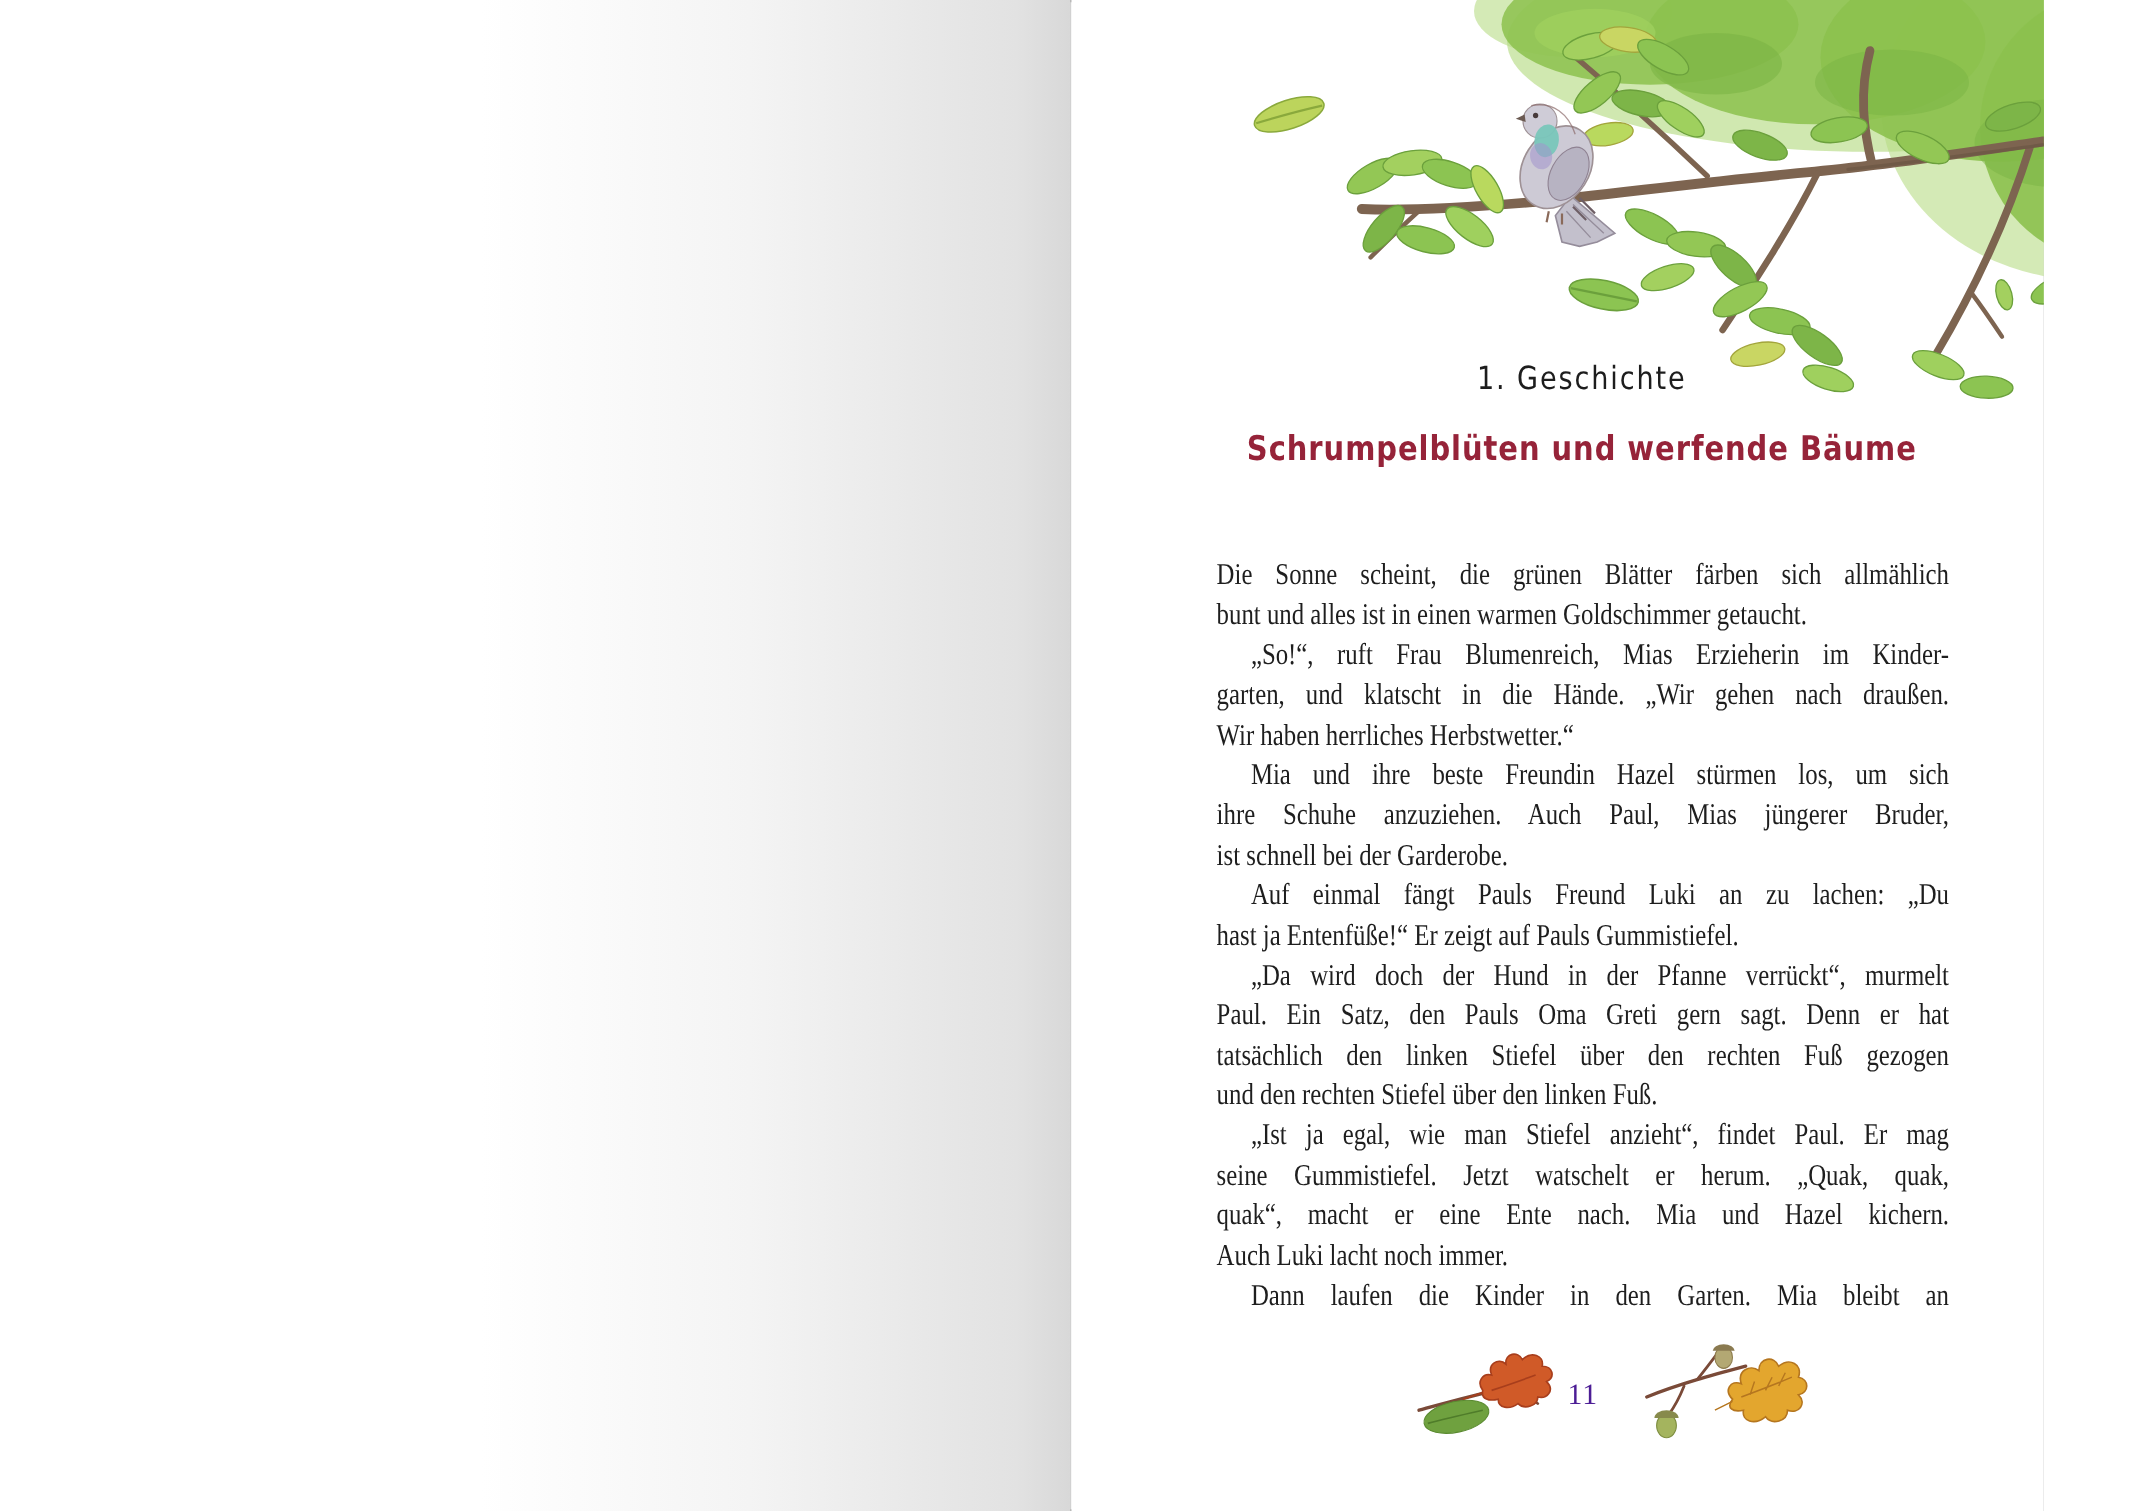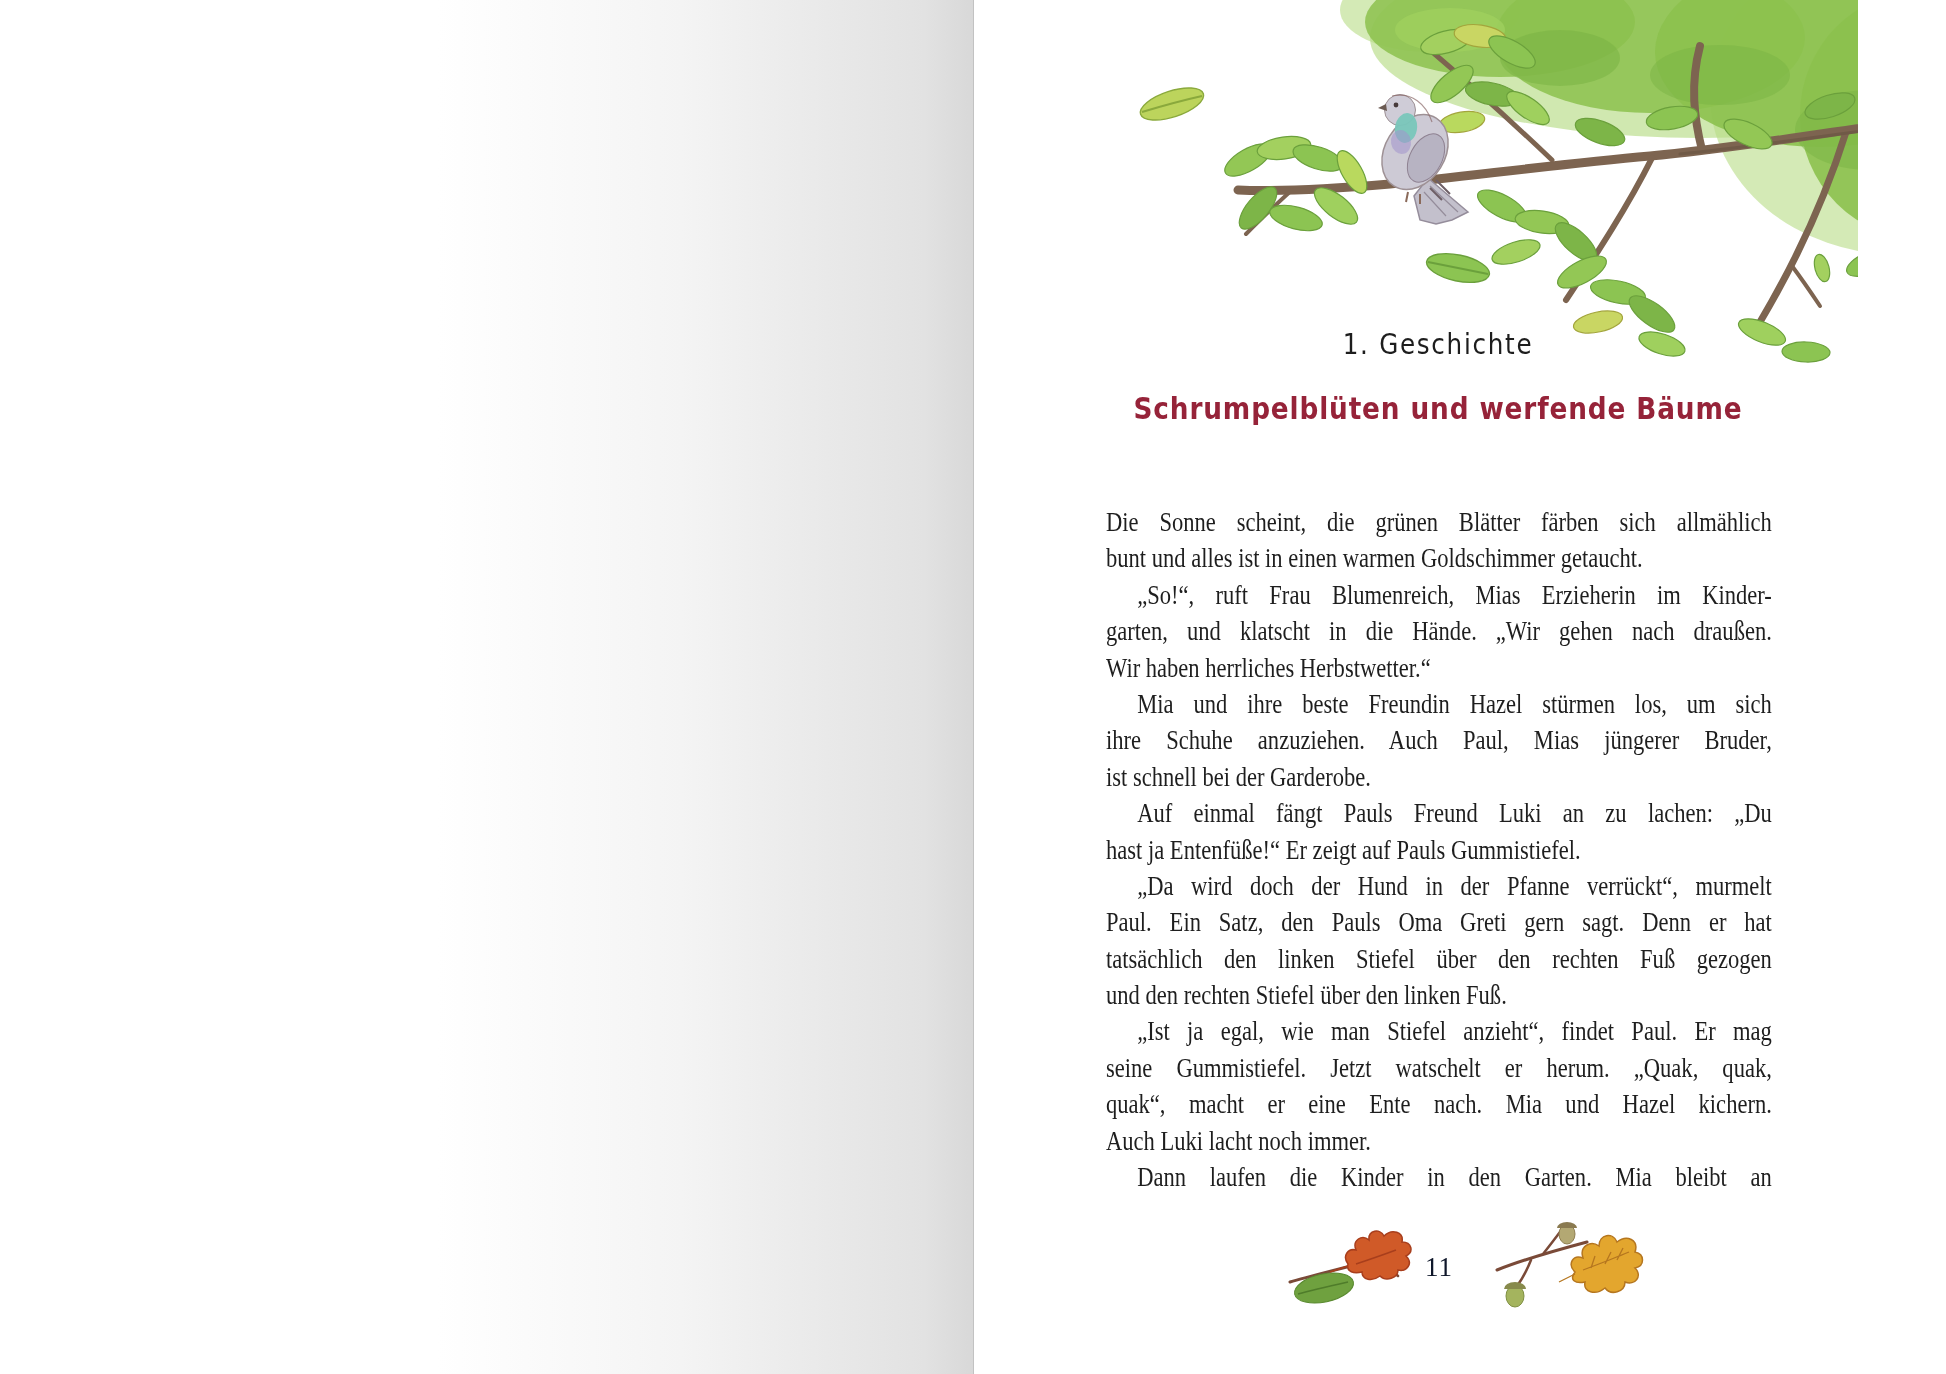--- a/index.html
+++ b/index.html
@@ -47,21 +47,21 @@
   #body-text .line{height:36.4px;white-space:nowrap;}
   #body-text .line.justify{
     white-space:normal;
     text-align:justify;
     text-align-last:justify;
   }
   #body-text .line.indent{text-indent:38px;}
   #page-number{
     position:absolute;left:1106px;top:1252px;width:666px;
     text-align:center;
-    font-size:27px;color:#0f172a;letter-spacing:1px;
+    font-size:27px;color:#4c1d95;letter-spacing:1px;
   }
   #footer-left-deco{left:1272px;top:1220px;}
   #footer-right-deco{left:1487px;top:1212px;}
 </style>
 </head>
 <body>
 
 <div id="spread">
 
   <div id="left-page"></div>

